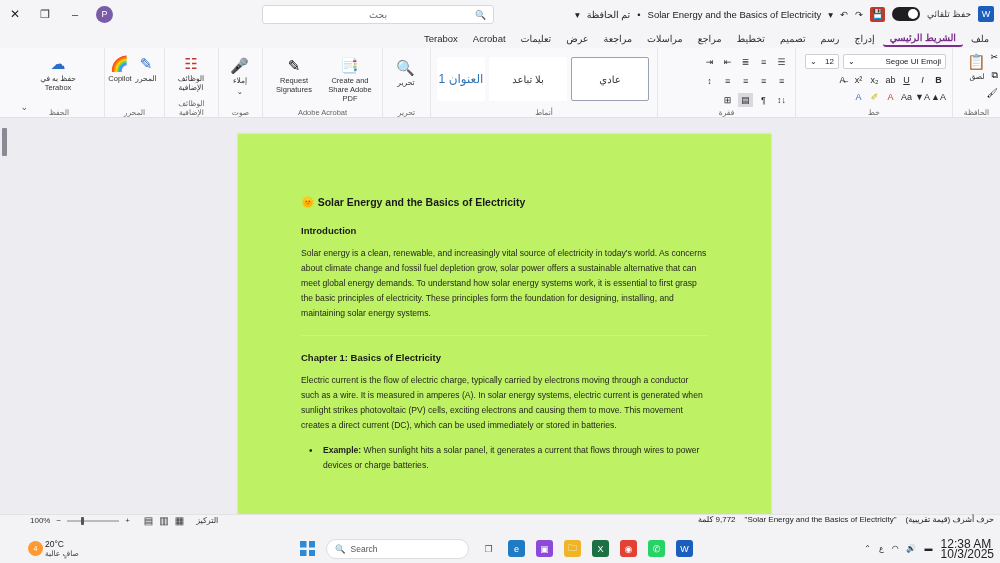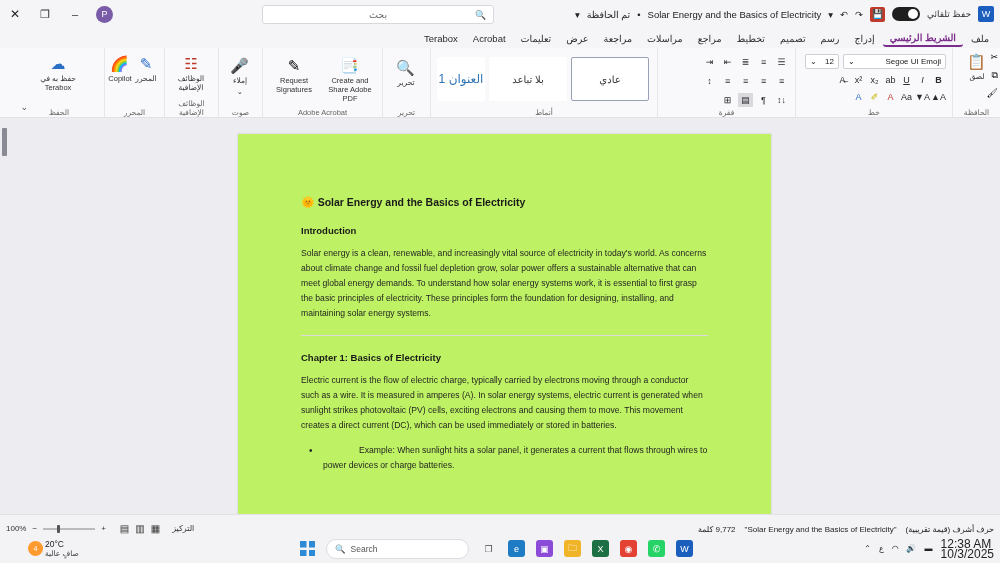--- a/index.html
+++ b/index.html
@@ -128,31 +128,31 @@
     font-size:8.6px; line-height:15px; color:#1f1f1f; margin:0 0 8px 0;
   }
   .doc-hr { height:1px; background:#d9d9de; margin:14px 0 16px 0; }
   .doc-bullet {
     font-size:8.6px; line-height:15px; color:#1f1f1f; margin:10px 0 0 0;
     padding-left:22px; position:relative;
   }
   .doc-bullet::before {
     content:"\2022"; position:absolute; left:8px; top:0; font-size:10px;
   }
-  .doc-bullet b { font-weight:normal;margin-left:36px; }
+  .doc-bullet b { font-weight:bold; }
   .cursor-bar {
     position:absolute; left:2px; top:10px; width:5px; height:28px; background:#8a8a94;
     border-radius:1px;
   }
 
   
   .statusbar {
     position:absolute; left:0; top:514px; width:1000px; height:20px;
     background:#f3f3f5; border-top:1px solid #e2e2e6;
-    display:flex; align-items:flex-end; font-size:8px; color:#333;
+    display:flex; align-items:flex-start; font-size:8px; color:#333;padding-left:24px;
   }
   .sb-left { display:flex; align-items:center; gap:6px; padding-left:6px; }
   .zoom-track { width:52px; height:2px; background:#bbb; position:relative; }
   .zoom-knob {
     position:absolute; left:14px; top:-3px; width:3px; height:8px; background:#555; border-radius:1px;
   }
   .sb-right {
     position:absolute; right:6px; display:flex; align-items:center; gap:9px;
     font-size:8px; color:#222; direction:rtl;
   }

